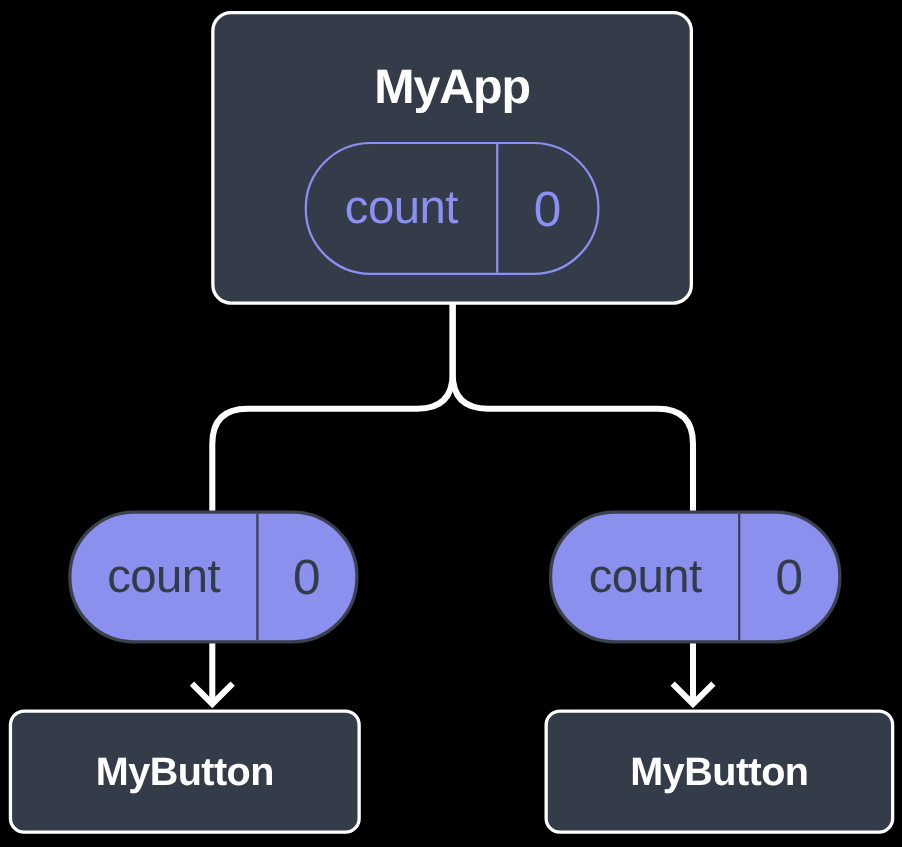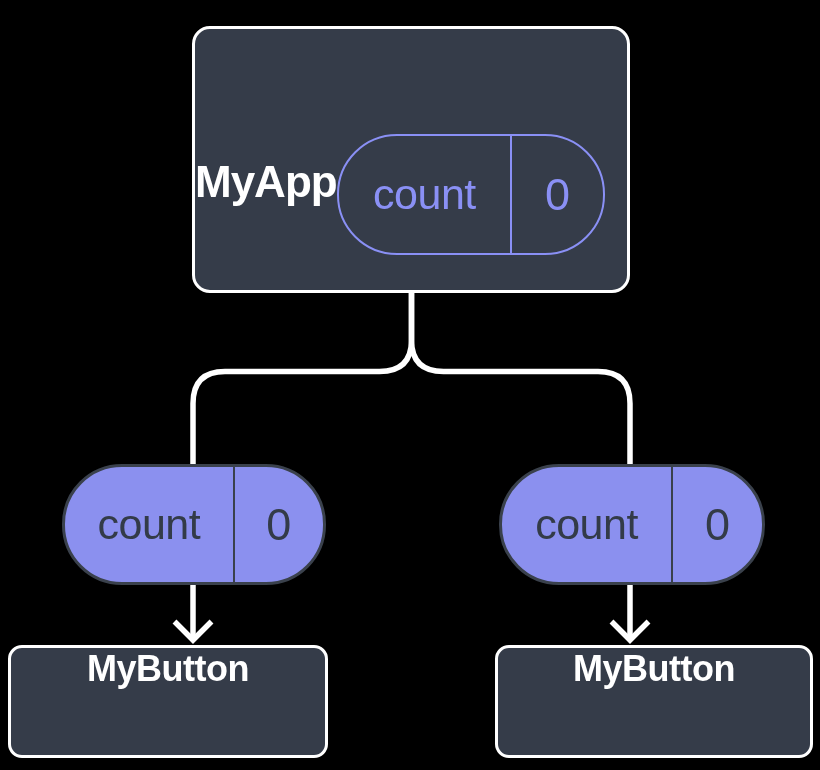--- a/index.html
+++ b/index.html
@@ -22,31 +22,30 @@
   svg.connectors{position:absolute;left:0;top:0;z-index:1;}
   svg.connectors path{stroke:var(--connector);stroke-width:5.5;fill:none;}
 
   .node{
     position:absolute;box-sizing:border-box;z-index:2;
     background:var(--box_fill);
     border:3px solid var(--box_border);
   }
   .app-node{
     left:192px;top:10px;width:438px;height:267px;border-radius:18px;
-    display:flex;flex-direction:row;align-items:center;
+    display:flex;flex-direction:column;align-items:center;
     padding-top:44px;
-    margin-top:16px;
   }
   .app-title{
     color:var(--title_text);font-size:44px;font-weight:600;
     letter-spacing:-1px;line-height:46px;
   }
   .button-node{
     top:645px;height:113px;border-radius:14px;
-    display:flex;align-items:flex-start;justify-content:center;
+    display:flex;align-items:center;justify-content:center;
   }
   .button-node.left{left:8px;width:320px;}
   .button-node.right{left:495px;width:318px;}
   .button-title{
     color:var(--title_text);font-size:36px;font-weight:600;letter-spacing:-0.5px;
   }
 
   .pill{
     box-sizing:border-box;display:flex;align-items:stretch;overflow:hidden;
     border-radius:60px;height:121px;

